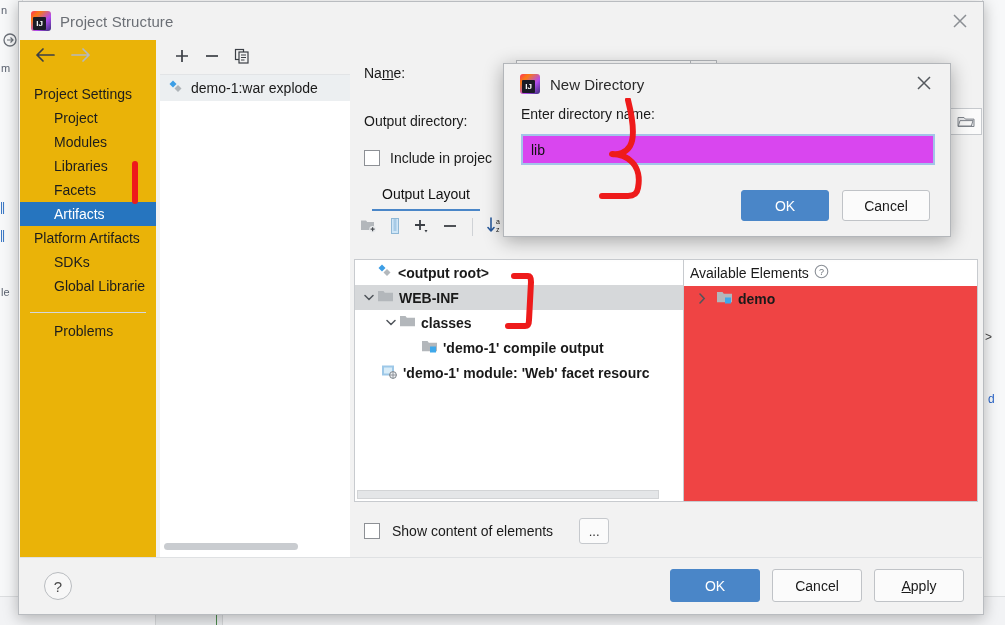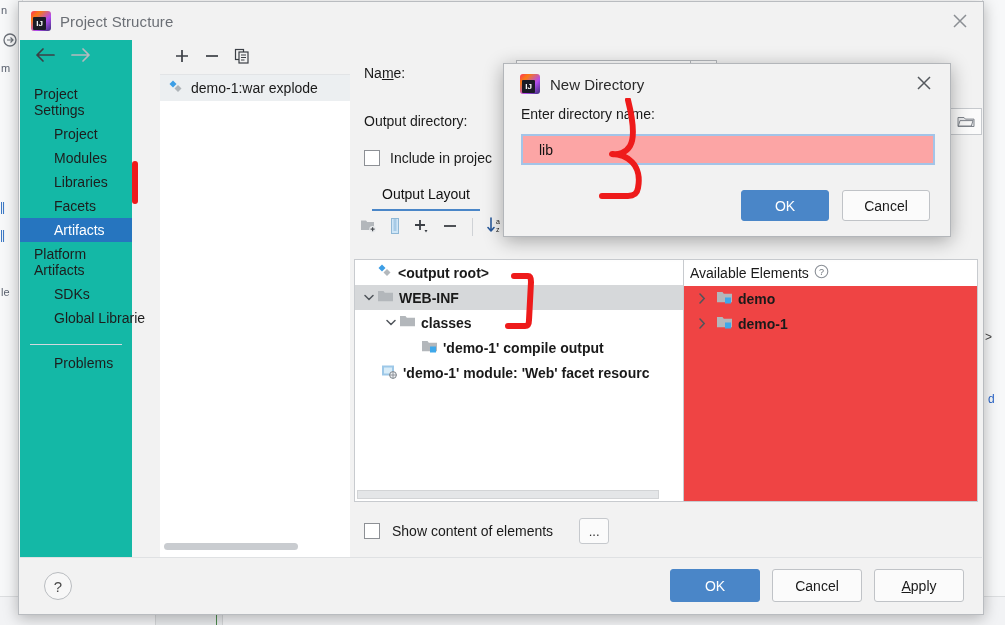--- a/index.html
+++ b/index.html
@@ -32,21 +32,21 @@
   }
   #ps-title .t{font-size:15px;color:#6b6f75;margin-left:9px;letter-spacing:.1px;}
   .ij-logo{width:20px;height:20px;border-radius:3px;position:relative;overflow:hidden;flex:0 0 auto;
     background:linear-gradient(135deg,#fe315d 0%,#f97a12 24%,#b24cf0 62%,#3b2f7a 100%);}
   .ij-logo::after{content:"IJ";position:absolute;left:2px;bottom:1px;width:13px;height:13px;background:#1b1b25;color:#fff;
     font-size:8px;font-weight:bold;text-align:center;line-height:13px;border-radius:1px;font-family:"Liberation Sans",sans-serif;}
   .x-close{position:absolute;right:12px;top:8px;width:22px;height:22px;cursor:default;}
   .x-close svg{display:block;}
 
   
-  #ps-nav{position:absolute;left:1px;top:38px;width:112px;height:520px;background:#14b8a6;}
+  #ps-nav{position:absolute;left:1px;top:38px;width:136px;height:520px;background:#eab308;}
   .nav-toolbar{height:34px;}
   .nav-arrows{display:flex;align-items:center;gap:14px;padding:7px 0 0 14px;}
   .nav-group{font-size:14px;color:#1d1d1d;padding:4px 0 4px 14px;}
   .nav-item{font-size:14px;color:#1d1d1d;padding:4px 0 4px 34px;cursor:default;white-space:nowrap;}
   .nav-item.sel{background:#2675bf;color:#fff;}
   .nav-sep{height:1px;background:#d3d8de;margin:14px 10px 0 10px;}
 
   
   #art-col{position:absolute;left:141px;top:38px;width:190px;height:520px;background:#fff;border-right:1px solid #cfd2d6;}
   #art-toolbar{height:34px;background:#f2f2f2;display:flex;align-items:center;gap:14px;padding-left:14px;border-bottom:1px solid #e2e4e6;}
@@ -95,22 +95,22 @@
 
   
   #nd-dialog{
     position:absolute;left:503px;top:63px;width:448px;height:174px;
     background:#f2f2f2;border:1px solid #b3b6ba;
     box-shadow:0 4px 18px rgba(0,0,0,.32);box-sizing:border-box;z-index:40;
   }
   #nd-title{height:40px;display:flex;align-items:center;padding-left:16px;position:relative;}
   #nd-title .t{font-size:15px;color:#2b2b2b;margin-left:10px;}
   #nd-label{margin:2px 0 0 17px;font-size:14px;color:#1a1a1a;}
-  #nd-input{margin:12px 0 0 17px;width:414px;height:31px;background:#fca5a5;border:2px solid #a3c4e8;box-sizing:border-box;
-    display:flex;align-items:center;padding-left:16px;font-size:14px;color:#111;}
+  #nd-input{margin:12px 0 0 17px;width:414px;height:31px;background:#d946ef;border:2px solid #a3c4e8;box-sizing:border-box;
+    display:flex;align-items:center;padding-left:8px;font-size:14px;color:#111;}
   #nd-btns{position:absolute;right:20px;bottom:15px;display:flex;gap:13px;}
   #nd-btns .btn{height:31px;min-width:88px;}
 
   
   .annot{position:absolute;z-index:60;pointer-events:none;}
 </style>
 </head>
 <body>
 
 <div id="bg">
@@ -371,34 +371,20 @@
               </svg>
           </span>
           <span style="margin-left:6px;">
             <svg width="17" height="14" viewBox="0 0 17 14">
                 <path d="M1 2h5.5l1.3 1.7H16v8.5H1z" fill="#b3b7bb"></path>
                 <rect x="9" y="7.5" width="6" height="6" fill="#3fa8ea"></rect>
               </svg>
           </span>
           <span class="tree-label">demo</span>
         </div>
-        <div class="tree-row" style="padding-left:10px;">
-          <span class="chev">
-            <svg width="8" height="11" viewBox="0 0 8 11">
-                <path d="M2 1 L6.2 5.5 L2 10" fill="none" stroke="#50555b" stroke-width="1.5" stroke-linecap="round"></path>
-              </svg>
-          </span>
-          <span style="margin-left:6px;">
-            <svg width="17" height="14" viewBox="0 0 17 14">
-                <path d="M1 2h5.5l1.3 1.7H16v8.5H1z" fill="#b3b7bb"></path>
-                <rect x="9" y="7.5" width="6" height="6" fill="#3fa8ea"></rect>
-              </svg>
-          </span>
-          <span class="tree-label">demo-1</span>
-        </div>
       </div>
     </div>
 
     <div class="bottom-row">
       <span class="chk"></span>
       <span>Show content of elements</span>
       <span class="dots-btn" style="margin-left:14px;">...</span>
     </div>
   </div>
 

